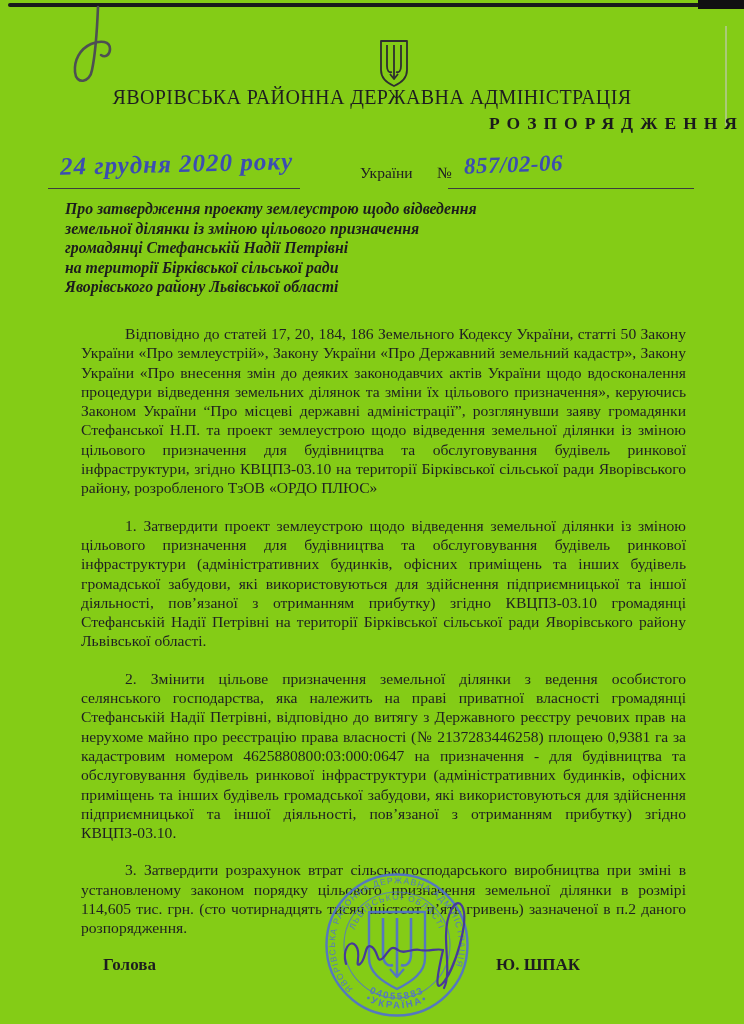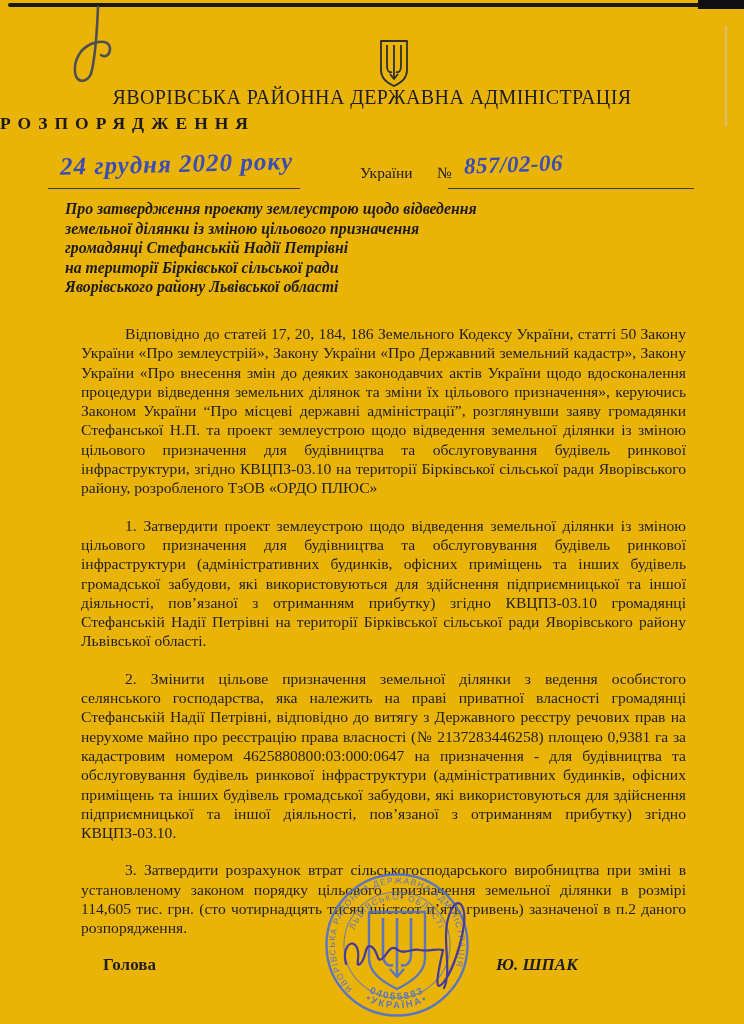--- a/index.html
+++ b/index.html
@@ -1,51 +1,51 @@
 <!DOCTYPE html>
 <html><head>
 <meta charset="utf-8">
 <style>
   html,body{margin:0;padding:0;background:#9a9a9a;}
   .page{
     position:relative; width:744px; height:1024px; margin:0 auto;
-    background:#eab308; overflow:hidden;
+    background:#84cc16; overflow:hidden;
     font-family:"Liberation Serif", serif; color:#202022;
   }
   
   .scan-bar{position:absolute; left:8px; top:3px; width:728px; height:4px; background:#1a1a1c; border-radius:2px;}
   .scan-blob{position:absolute; right:0; top:0; width:46px; height:9px; background:#101012;}
   .scan-line-right{position:absolute; right:17px; top:26px; width:2px; height:100px; background:#c8c8cb; opacity:.55;}
   .paperclip{position:absolute; left:52px; top:4px;}
   
   .emblem{position:absolute; left:377px; top:38px;}
   .org{position:absolute; left:0; top:86px; width:744px; text-align:center;
        font-size:20px; letter-spacing:.4px; color:#1e1e20;}
-  .doctype{position:absolute; left:0; top:113px; width:744px; text-align:left;
+  .doctype{position:absolute; left:0; top:113px; width:744px; text-align:right;
        font-size:17.5px; font-weight:bold; letter-spacing:7px; color:#1a1a1c;}
   
   .hw{font-style:italic; font-weight:bold; color:#3c4db2; white-space:nowrap;}
   .hw-date{position:absolute; left:60px; top:150px; font-size:25px; letter-spacing:1px; transform:rotate(-1.4deg);}
   .hw-num{position:absolute; left:464px; top:152px; font-size:23px; letter-spacing:.5px; transform:rotate(-2deg);}
   .u-date{position:absolute; left:48px; top:188px; width:252px; border-top:1.5px solid #3d3d40;}
   .u-num{position:absolute; left:448px; top:188px; width:246px; border-top:1.5px solid #3d3d40;}
   .place{position:absolute; left:360px; top:164px; font-size:15.5px;}
   .numlabel{position:absolute; left:437px; top:164px; font-size:15.5px;}
   
   .subject{position:absolute; left:65px; top:199px; width:480px;
      font-size:15.8px; font-weight:bold; font-style:italic; line-height:19.5px;
      white-space:pre-line; color:#1c1c1e;}
   
   .bodytext{position:absolute; left:63px; top:306px; width:641px;
      font-size:15.6px; line-height:19.3px; text-align:justify; color:#1f1f22;}
   .bodytext p{margin:18px; text-indent:44px;}
   .oblige{font-weight:bold; letter-spacing:.3px;}
   
   .sig-role{position:absolute; left:103px; top:955px; font-size:17px; font-weight:bold; color:#1d1d1f;}
-  .sig-name{position:absolute; left:496px; top:955px; font-size:17px; font-weight:bold; color:#1d1d1f;font-style:italic;}
+  .sig-name{position:absolute; left:496px; top:955px; font-size:17px; font-weight:bold; color:#1d1d1f;}
   
   .stamp{position:absolute; left:316px; top:866px; opacity:.93;}
   .stamp text{font-family:"Liberation Sans", sans-serif; fill:#5272cc;}
   .stamp .ring{font-size:8.6px; letter-spacing:1.1px;}
   .stamp .inner{font-size:8.4px; letter-spacing:1.3px;}
   .stamp .code{font-size:9.8px; letter-spacing:1.8px; font-weight:bold;}
   .stamp .country{font-size:9.6px; letter-spacing:2px; font-weight:bold;}
   .signature-svg{position:absolute; left:336px; top:892px;}
 </style>
 </head>

